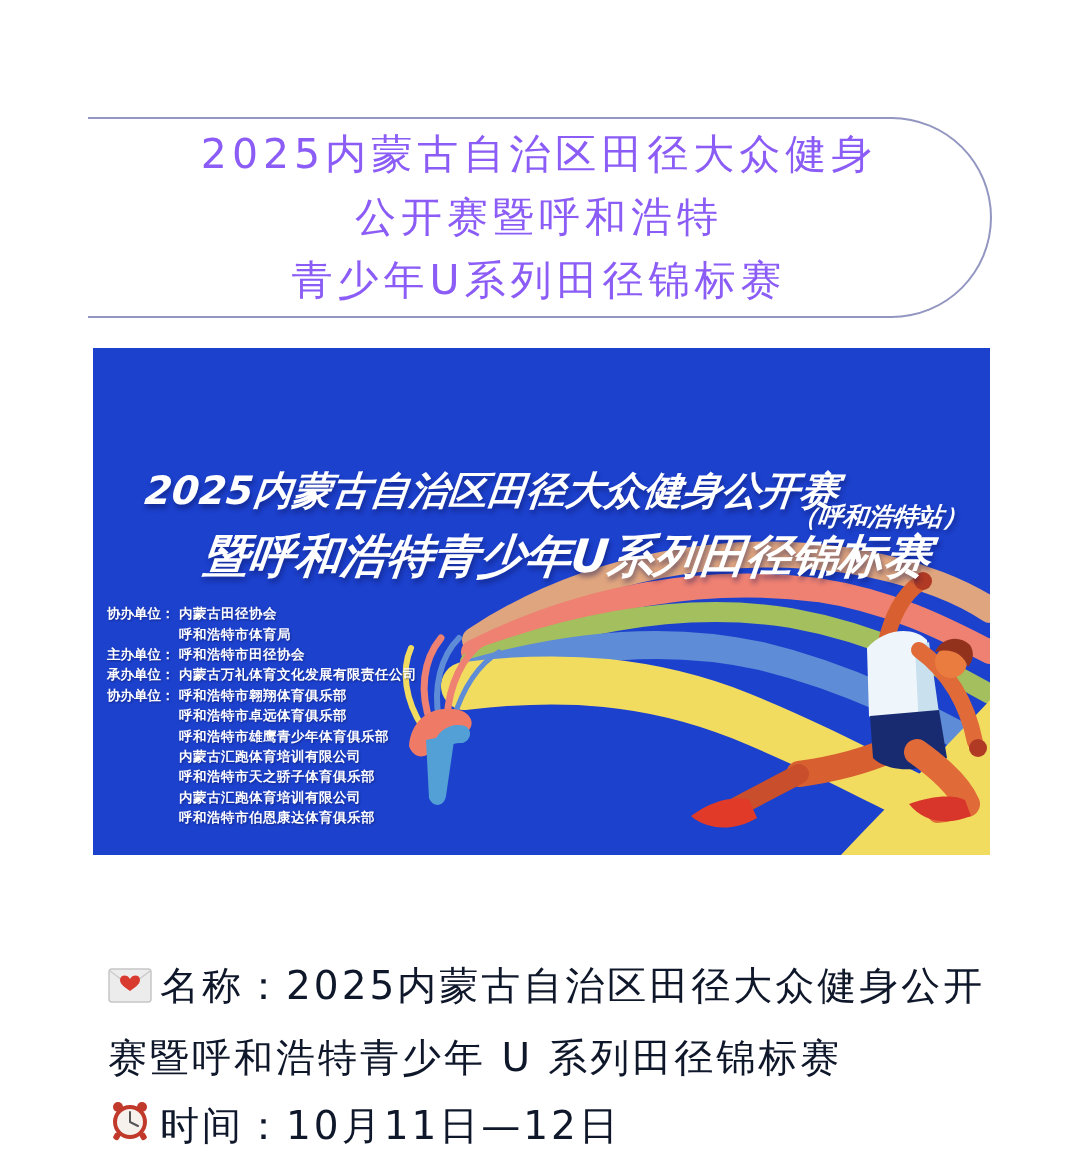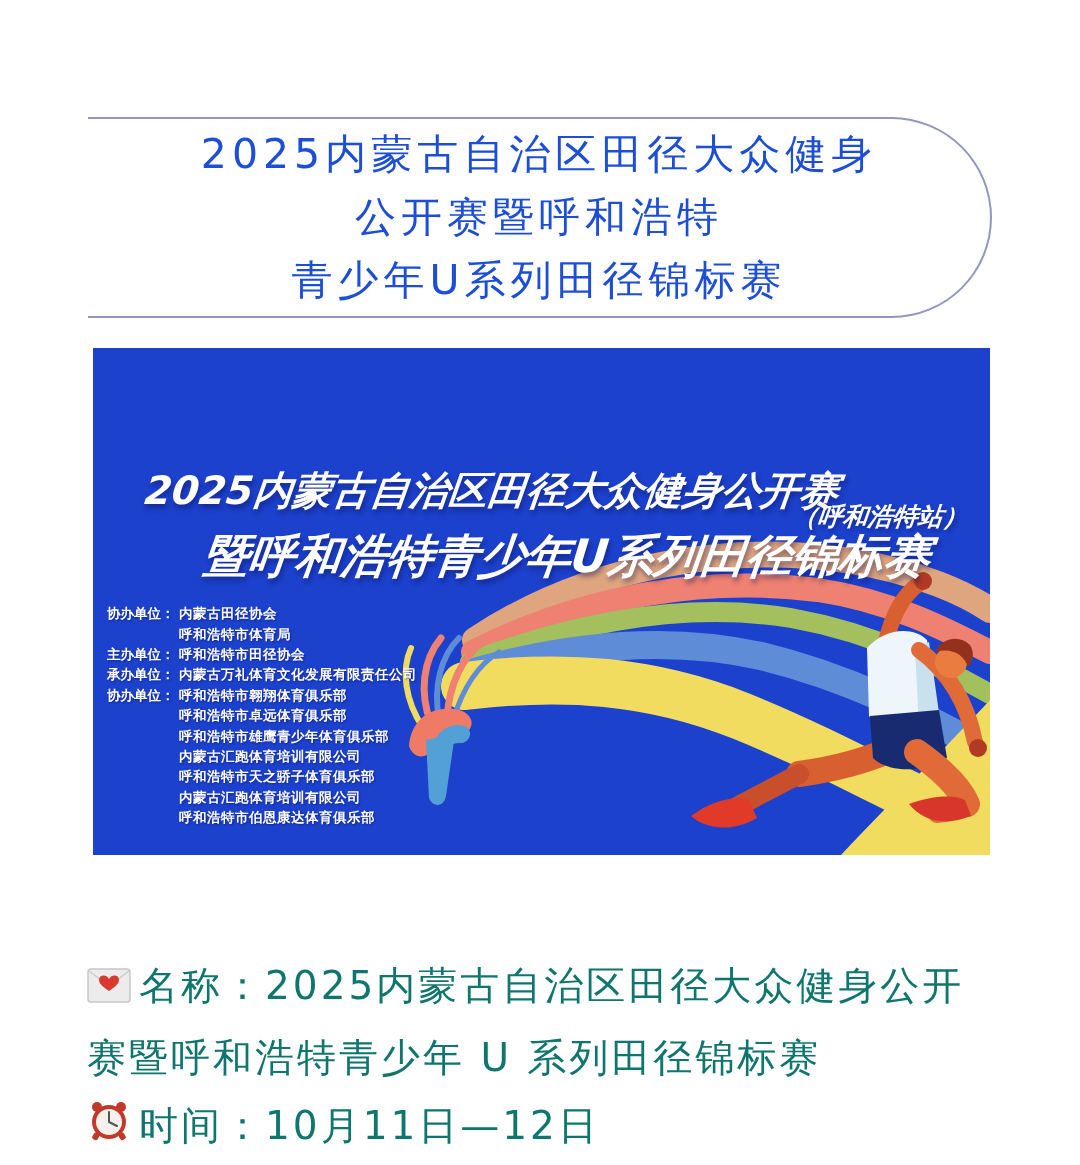--- a/index.html
+++ b/index.html
@@ -11,21 +11,21 @@
   }
 
   
   .title-pill {
     position:absolute; left:88px; top:117px; width:904px; height:201px;
     border:2px solid #9296c0; border-left:none;
     border-radius:0 104px 104px 0;
     display:flex; flex-direction:column; justify-content:center;
   }
   .title-line {
-    text-align:center; color:#1d4ed8;
+    text-align:center; color:#8b5cf6;
     font-size:41px; line-height:63px; letter-spacing:5px;
     font-weight:400; white-space:nowrap;
   }
 
   
   .poster {
     position:absolute; left:93px; top:348px; width:897px; height:507px;
     background:#1c41cd; overflow:hidden;
   }
   .poster svg.artwork { position:absolute; left:0; top:0; width:897px; height:507px; }
@@ -54,22 +54,22 @@
     font-size:13.5px; white-space:nowrap;
     text-shadow:1px 1px 2px rgba(10,15,80,0.5);
   }
   .org-name {
     color:#ffffff; font-weight:bold; font-size:13.5px; white-space:nowrap;
     letter-spacing:0.5px; text-shadow:1px 1px 2px rgba(10,15,80,0.5);
   }
 
   
   .info {
-    position:absolute; left:87px; top:952px; width:900px;
-    color:#0f766e; font-size:39px; line-height:68px; letter-spacing:3px;
+    position:absolute; left:108px; top:952px; width:900px;
+    color:#0f172a; font-size:39px; line-height:68px; letter-spacing:3px;
   }
   .info p { margin:0; }
   .inline-icon { display:inline-block; vertical-align:-4px; margin-right:8px; }
 </style>
 </head>
 <body>
 
 <div class="page">
 
   <div class="title-pill">

